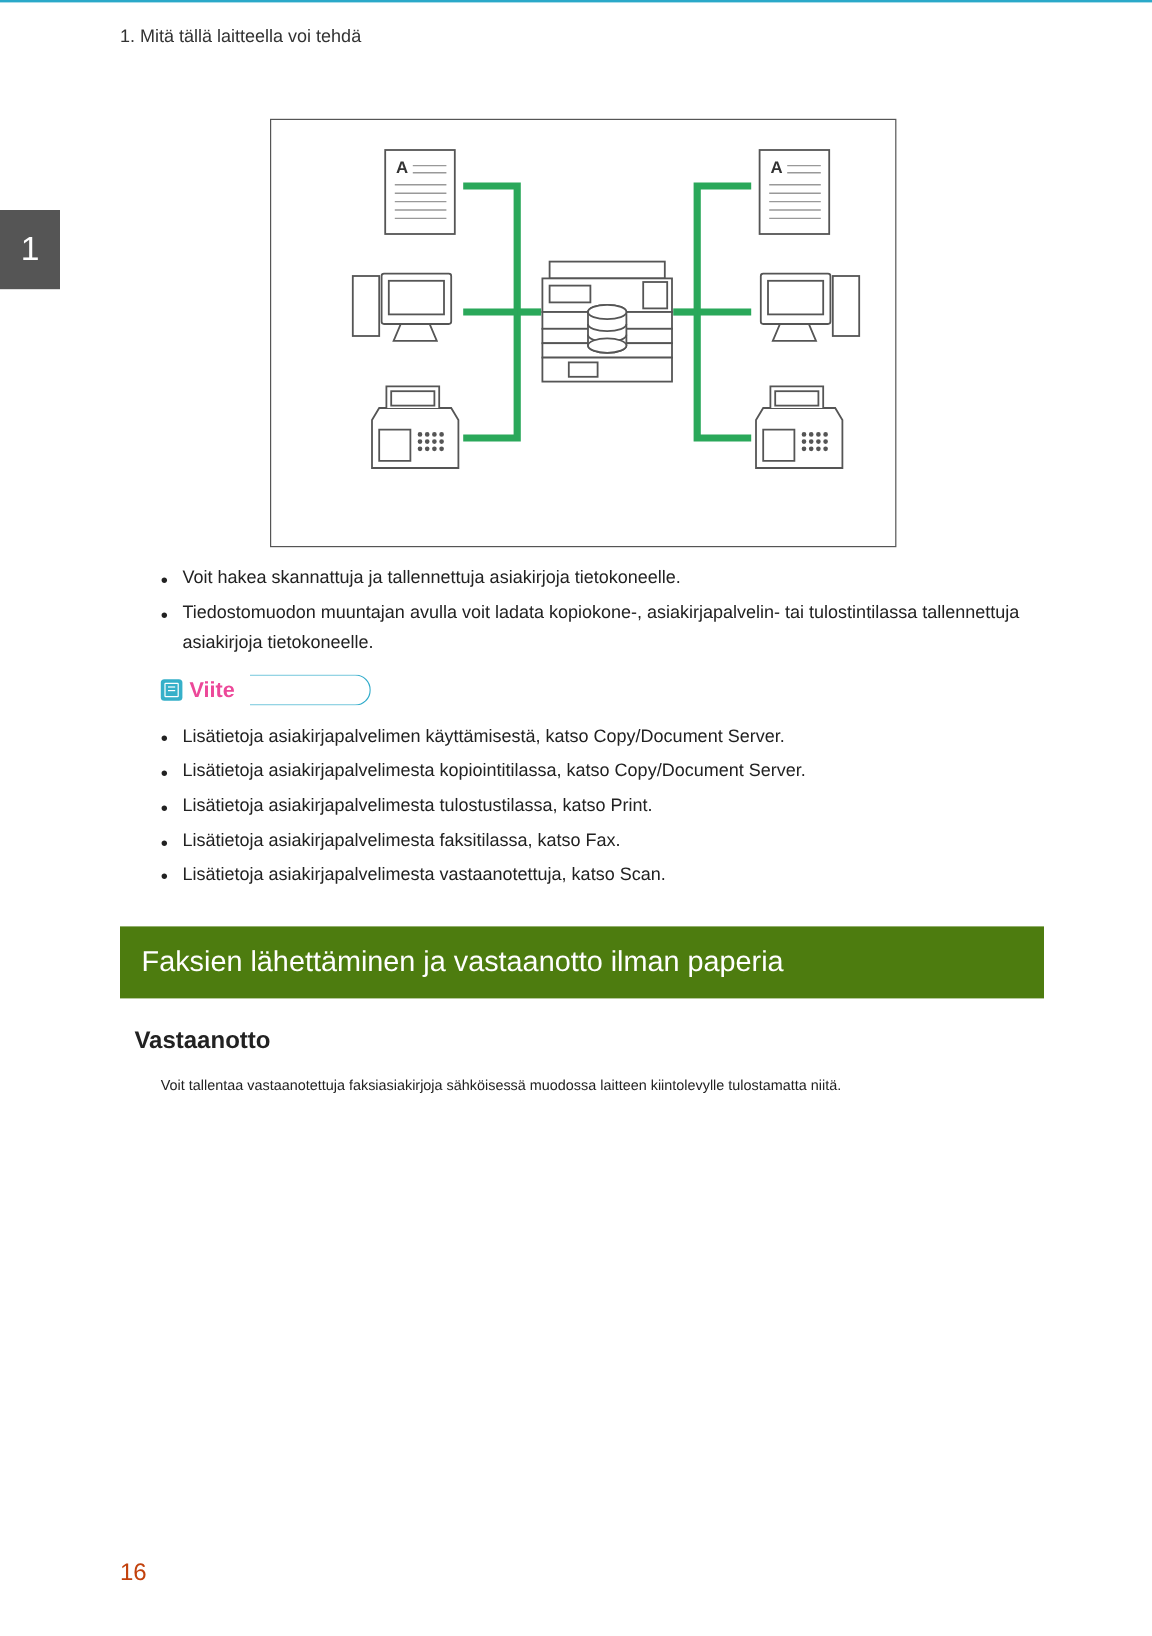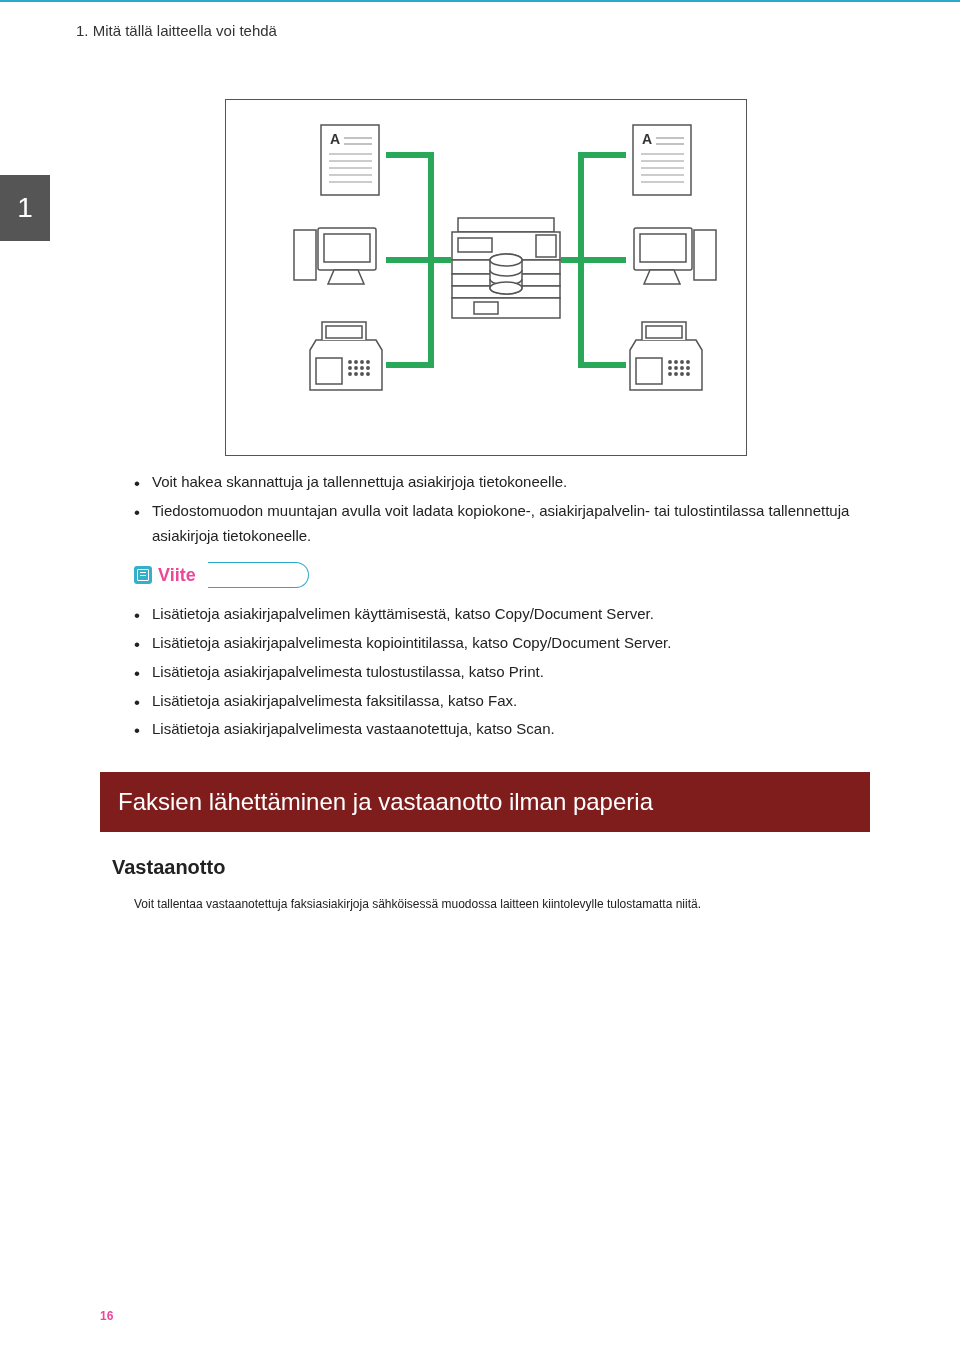--- a/index.html
+++ b/index.html
@@ -14,21 +14,21 @@
     width: 960px;
     min-height: 1363px;
     position: relative;
     box-sizing: border-box;
   }
   .top-rule {
     border-top: 2px solid #2aa9c9;
     margin: 0 0 6px 0;
   }
   .header-line {
-    padding: 14px 0 0 76px;
+    padding: 14px 0 0 100px;
     font-size: 15px;
     color: #333;
   }
   .chapter-tab {
     position: absolute;
     left: 0;
     top: 175px;
     width: 50px;
     height: 66px;
     background: #555;
@@ -124,21 +124,21 @@
   .viite-line {
     border: 1px solid #2aa9c9;
     border-left: none;
     border-radius: 0 14px 14px 0;
     height: 24px;
     width: 100px;
     position: relative;
     top: 0;
   }
   .section-banner {
-    background: #7f1d1d;
+    background: #4d7c0f;
     color: #fff;
     font-size: 24px;
     font-weight: 400;
     padding: 16px 18px;
     margin: 30px 0 24px 0;
   }
   .sub-heading {
     font-size: 20px;
     font-weight: bold;
     color: #222;
@@ -147,23 +147,22 @@
   .body-para {
     font-size: 12px;
     line-height: 1.65;
     padding-left: 34px;
     color: #222;
   }
   .page-number {
     position: absolute;
     bottom: 40px;
     left: 100px;
-    font-size: 12px;
-    color: #ec4899;
-    font-weight: bold;
+    font-size: 20px;
+    color: #c2410c;
   }
 </style>
 </head>
 <body>
 
 <div class="page">
   <div class="top-rule"></div>
   <div class="header-line">1. Mitä tällä laitteella voi tehdä</div>
 
   <div class="chapter-tab">1</div>

